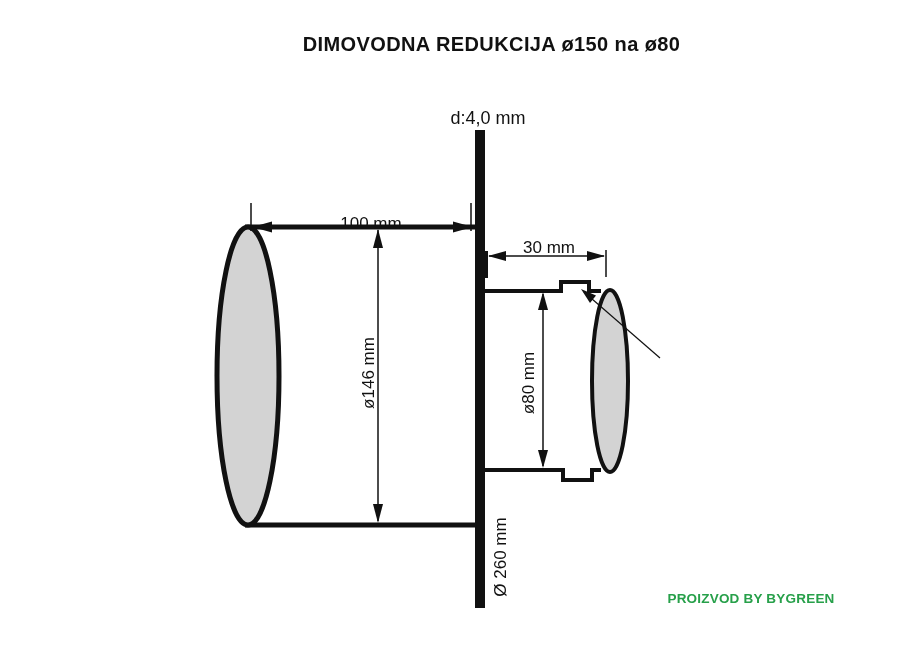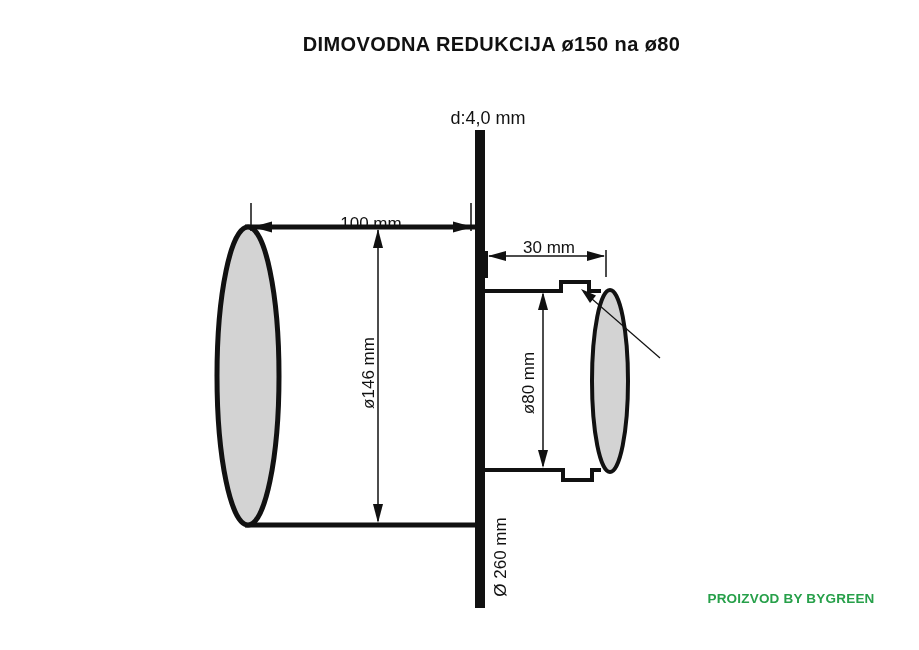--- a/index.html
+++ b/index.html
@@ -38,21 +38,21 @@
   .rot{transform:rotate(-90deg);transform-origin:center center;}
   .dim-146{left:324px;top:363px;width:90px;height:20px;line-height:20px;}
   .dim-80{left:489px;top:373px;width:80px;height:20px;line-height:20px;}
   .dim-260{left:451px;top:547px;width:100px;height:20px;line-height:20px;}
   .gasket-label{
     left:636px;top:353px;width:140px;
     text-align:left;font-size:17.5px;line-height:22px;
   }
   .gasket-label span{display:block;}
   .footer{
-    left:700px;top:591px;width:182px;
+    left:660px;top:591px;width:182px;
     font-size:13.5px;font-weight:bold;
     color:var(--green);
     letter-spacing:0.2px;
   }
   svg .stroke{stroke:var(--line);fill:none;}
   svg .fillblk{fill:var(--line);}
   svg .gray{fill:var(--fill-gray);stroke:var(--line);}
 </style>
 </head>
 <body>

